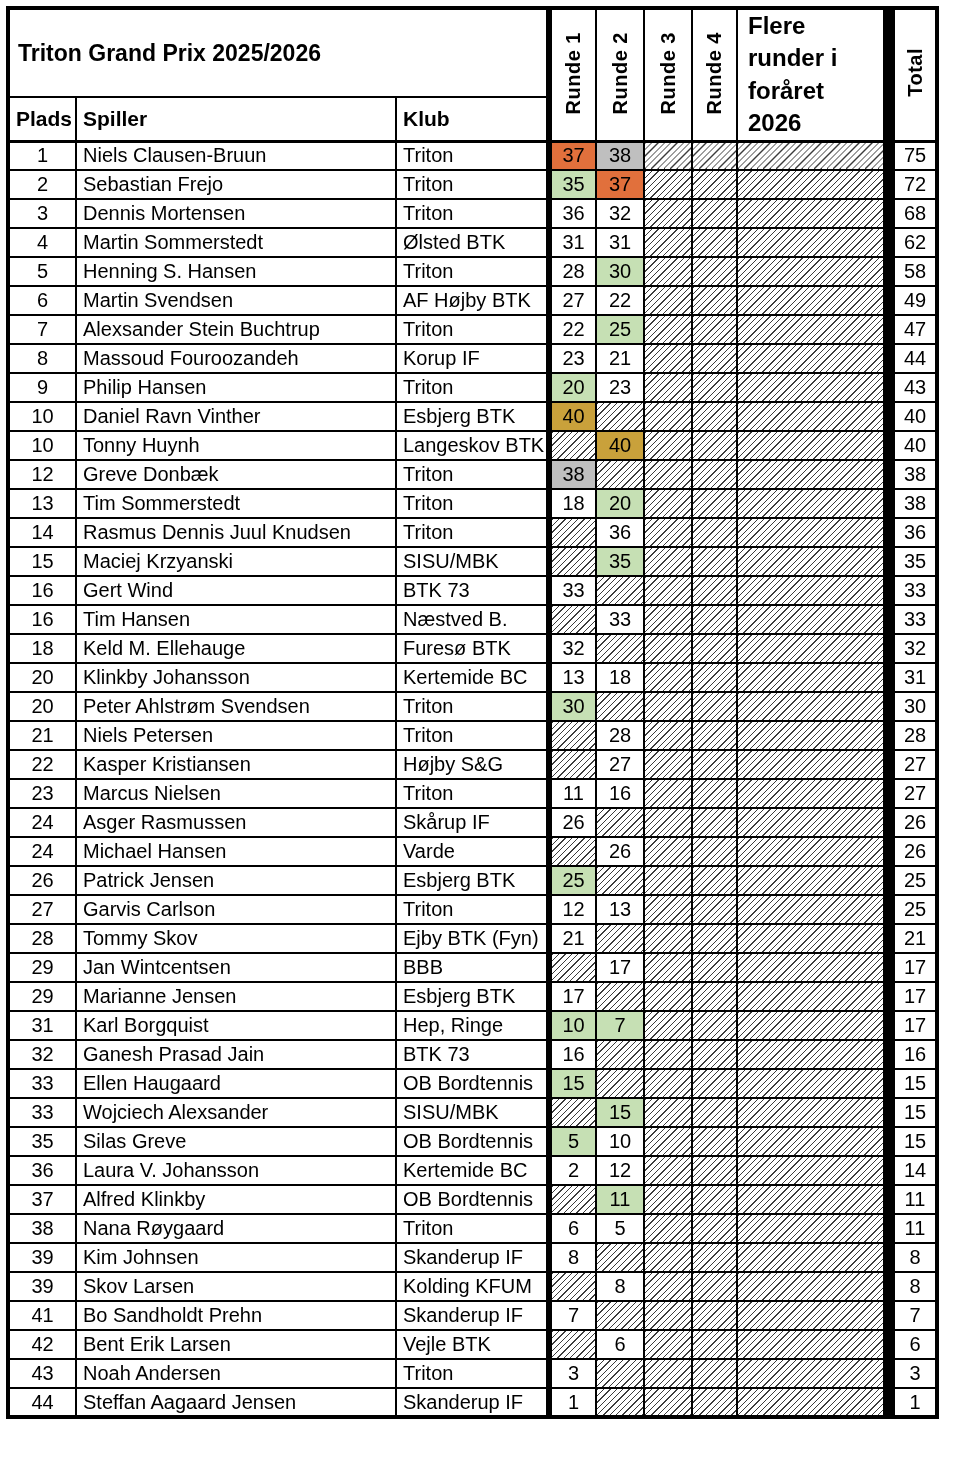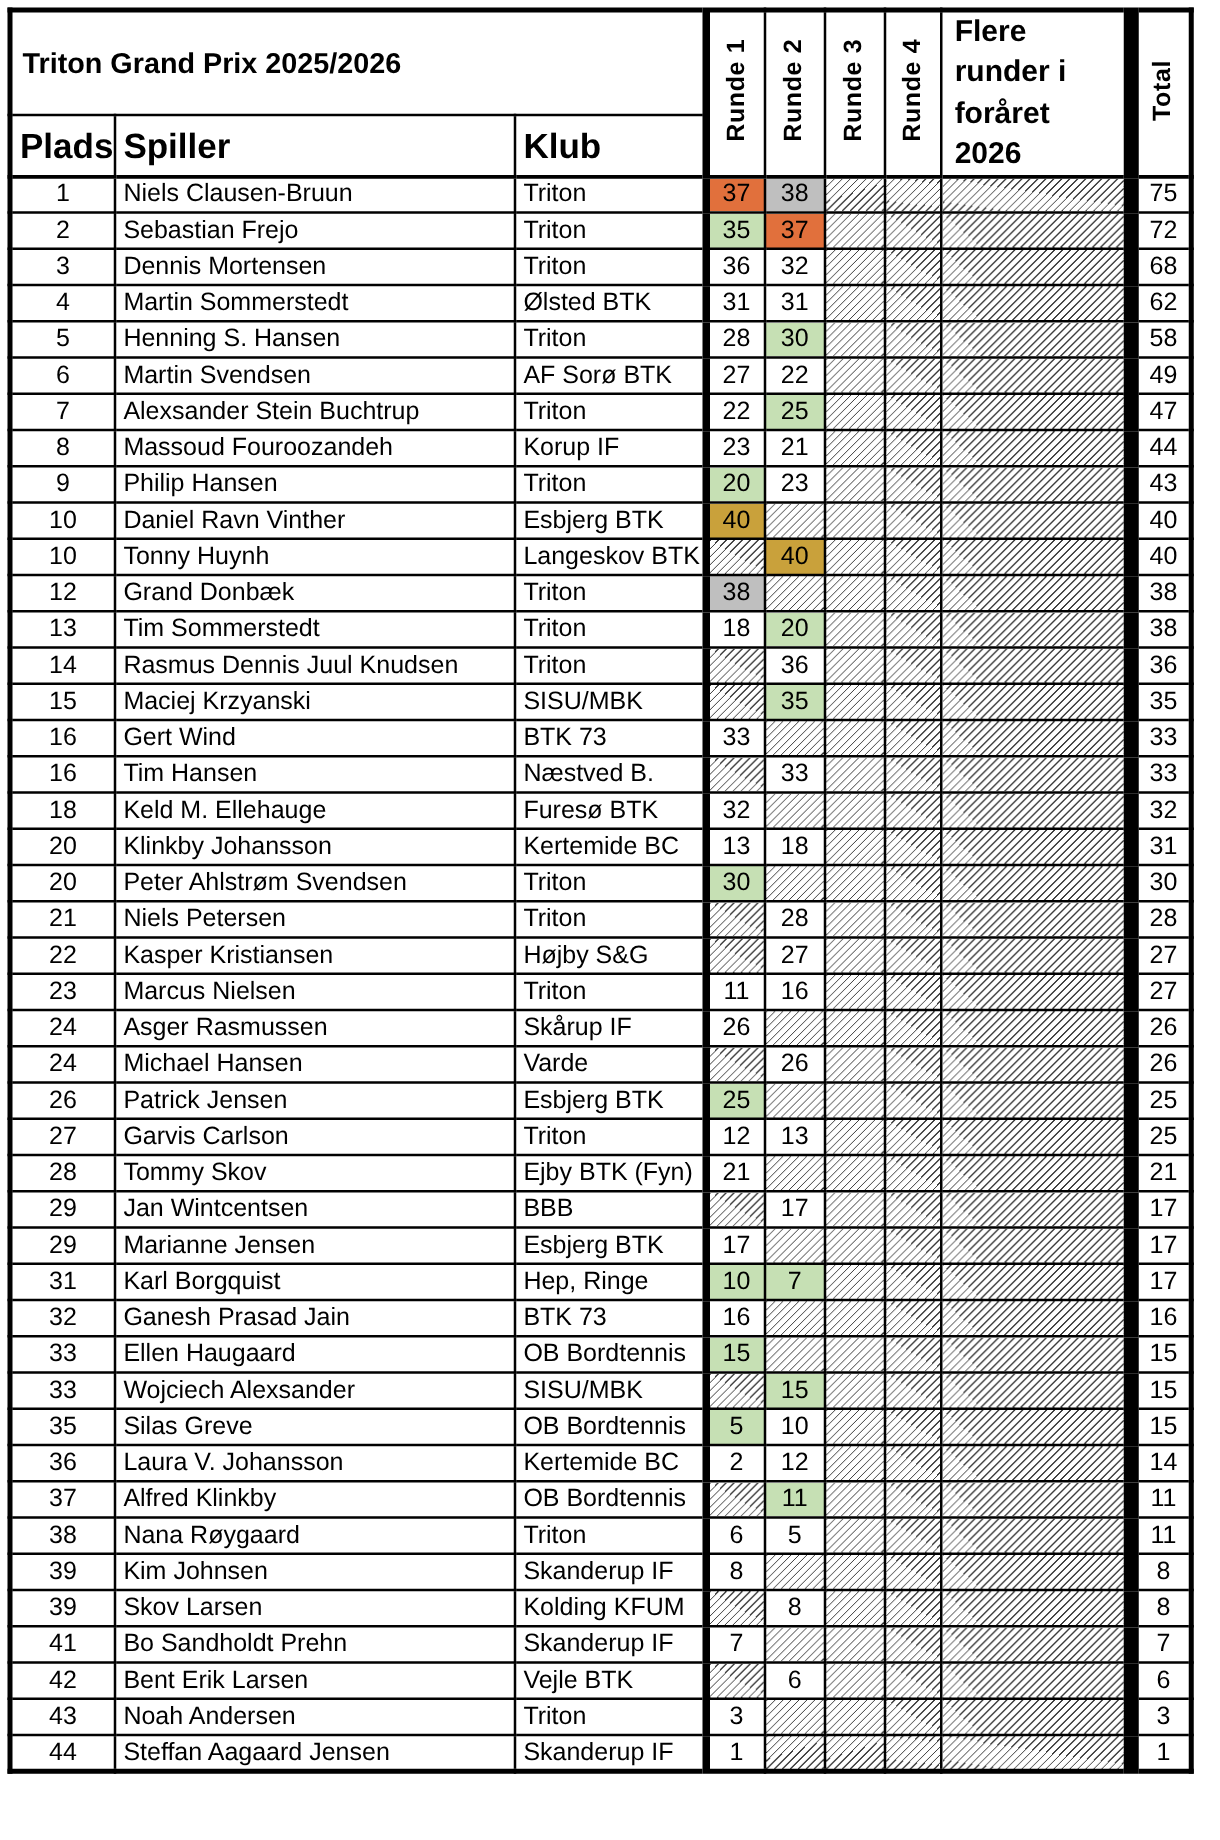--- a/index.html
+++ b/index.html
@@ -46,21 +46,21 @@
     font-size: 23px;
     font-weight: bold;
     padding-left: 8px;
     border-bottom: 2px solid #000;
     white-space: nowrap;
   }
   .sub-h {
     height: 27px;
     text-align: left;
     vertical-align: middle;
-    font-size: 28px;
+    font-size: 21px;
     font-weight: bold;
     padding-left: 6px;
     border-bottom: 3px solid #000;
   }
   th.rot {
     vertical-align: middle;
     text-align: center;
     border-bottom: 3px solid #000;
     padding: 2px 0;
   }
@@ -205,21 +205,21 @@
           <td class="c-round thickL">28</td>
           <td class="c-round" style="background: rgb(198, 224, 180);">30</td>
           <td class="c-round hatch"></td>
           <td class="c-round hatch"></td>
           <td class="c-round hatch"></td>
           <td class="c-total bandL">58</td>
         </tr>
         <tr>
           <td class="c-plads">6</td>
           <td class="c-spiller">Martin Svendsen</td>
-          <td class="c-klub">AF Sorø BTK</td>
+          <td class="c-klub">AF Højby BTK</td>
           <td class="c-round thickL">27</td>
           <td class="c-round">22</td>
           <td class="c-round hatch"></td>
           <td class="c-round hatch"></td>
           <td class="c-round hatch"></td>
           <td class="c-total bandL">49</td>
         </tr>
         <tr>
           <td class="c-plads">7</td>
           <td class="c-spiller">Alexsander Stein Buchtrup</td>
@@ -270,21 +270,21 @@
           <td class="c-klub">Langeskov BTK</td>
           <td class="c-round thickL hatch"></td>
           <td class="c-round" style="background: rgb(201, 161, 59);">40</td>
           <td class="c-round hatch"></td>
           <td class="c-round hatch"></td>
           <td class="c-round hatch"></td>
           <td class="c-total bandL">40</td>
         </tr>
         <tr>
           <td class="c-plads">12</td>
-          <td class="c-spiller">Grand Donbæk</td>
+          <td class="c-spiller">Greve Donbæk</td>
           <td class="c-klub">Triton</td>
           <td class="c-round thickL" style="background: rgb(191, 191, 191);">38</td>
           <td class="c-round hatch"></td>
           <td class="c-round hatch"></td>
           <td class="c-round hatch"></td>
           <td class="c-round hatch"></td>
           <td class="c-total bandL">38</td>
         </tr>
         <tr>
           <td class="c-plads">13</td>

